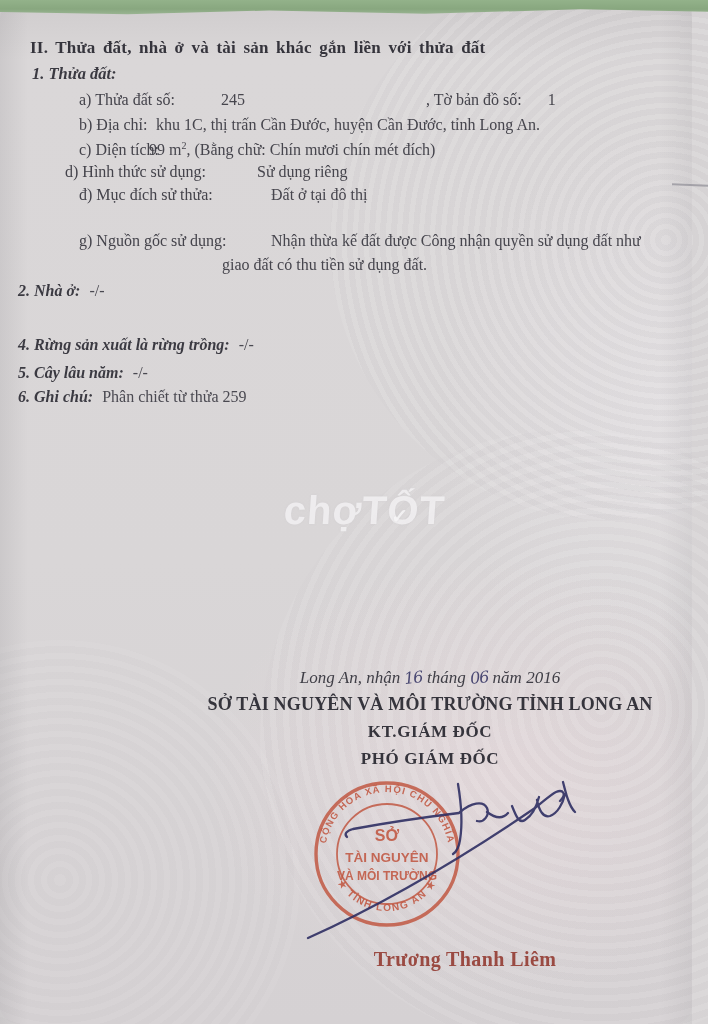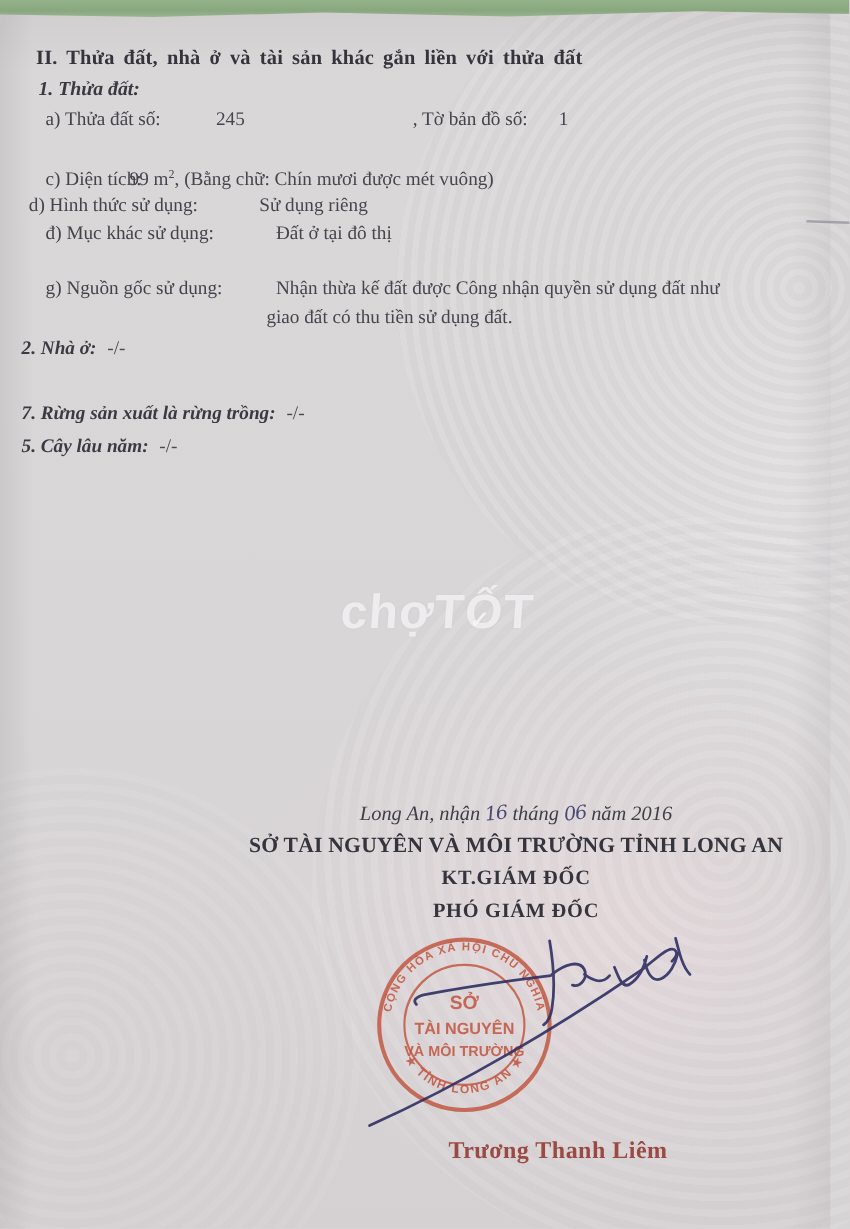--- a/index.html
+++ b/index.html
@@ -25,21 +25,21 @@
       opacity:.4;}
   .vignette{position:absolute;inset:0;pointer-events:none;
       background:linear-gradient(90deg, rgba(140,138,142,.18) 0, transparent 28px, transparent 660px, rgba(150,148,152,.14) 100%);}
   .green-edge{position:absolute;left:0;top:0;width:708px;height:15px;
       background:linear-gradient(180deg,#93b28a 0,#88a77f 60%,#9cb694 100%);
       clip-path:polygon(0 0,100% 0,100% 78%,82% 62%,60% 92%,38% 70%,18% 95%,0 80%);}
   .crease{position:absolute;left:672px;top:184px;width:36px;height:2px;background:#8e8d95;
       transform:rotate(2deg);opacity:.7;}
 
   .line{position:absolute;white-space:nowrap;font-size:16px;color:#46454d;}
-  .lbl{display:inline-block;color:#44434b;}
+  .lbl{display:inline-block;color:#44434b;margin-left:41px;}
   .val{display:inline-block;color:#46454d;}
   .w142{width:142px;}
   .w164{width:164px;}
   .w77{width:77px;}
   .w70{width:70px;}
   .w192{width:192px;}
   .ml26{margin-left:26px;}
   sup{font-size:10px;}
 
   .sec-title{position:absolute;left:30px;top:38px;font-size:17px;font-weight:bold;color:#35343c;
@@ -82,49 +82,55 @@
   <div class="green-edge"></div>
   <div class="crease"></div>
 
   <div class="sec-title">II. Thửa đất, nhà ở và tài sản khác gắn liền với thửa đất</div>
   <div class="sub-head">1. Thửa đất:</div>
 
   <div class="line" style="left:38px;top:91px">
     <span class="lbl w142">a) Thửa đất số:</span><span class="val w164">245</span><span class="lbl">, Tờ bản đồ số:</span><span class="val ml26">1</span>
   </div>
 
+  <div class="line" style="left:38px;top:116px">
+    <span class="lbl w77">b) Địa chỉ:</span><span class="val">khu 1C, thị trấn Cần Đước, huyện Cần Đước, tỉnh Long An.</span>
+  </div>
 
   <div class="line" style="left:38px;top:140px">
-    <span class="lbl w70">c) Diện tích:</span><span class="val"><span>99 m</span><sup>2</sup><span>, (Bằng chữ:  Chín mươi được mét vuông)</span></span>
+    <span class="lbl w70">c) Diện tích:</span><span class="val"><span>99 m</span><sup>2</sup><span>, (Bằng chữ:  Chín mươi chín mét đích)</span></span>
   </div>
 
   <div class="line" style="left:24px;top:163px">
     <span class="lbl w192">d) Hình thức sử dụng:</span><span class="val">Sử dụng riêng</span>
   </div>
 
   <div class="line" style="left:38px;top:186px">
-    <span class="lbl w192">đ) Mục khác sử dụng:</span><span class="val">Đất ở tại đô thị</span>
+    <span class="lbl w192">đ) Mục đích sử thửa:</span><span class="val">Đất ở tại đô thị</span>
   </div>
 
 
   <div class="line" style="left:222px;top:256px">
     <span class="val">giao đất có thu tiền sử dụng đất.</span>
   </div>
   <div class="line" style="left:38px;top:232px">
     <span class="lbl w192">g) Nguồn gốc sử dụng:</span><span class="val">Nhận thừa kế đất được Công nhận quyền sử dụng đất như</span>
   </div>
 
   <div class="line num-item" style="left:18px;top:282px">
     <span>2. Nhà ở:</span><span class="itm-val">-/-</span>
   </div>
   <div class="line num-item" style="left:18px;top:336px">
-    <span>7. Rừng sản xuất là rừng trồng:</span><span class="itm-val">-/-</span>
+    <span>4. Rừng sản xuất là rừng trồng:</span><span class="itm-val">-/-</span>
   </div>
   <div class="line num-item" style="left:18px;top:364px">
     <span>5. Cây lâu năm:</span><span class="itm-val">-/-</span>
+  </div>
+  <div class="line num-item" style="left:18px;top:388px">
+    <span>6. Ghi chú:</span><span class="itm-val">Phân chiết từ thửa 259</span>
   </div>
 
   <div class="watermark">
     <span class="wm1">chợ</span><span class="wm2"><span>T</span><span class="wm-o"><span>Ố</span><span class="wm-check">✓</span></span><span>T</span></span>
   </div>
 
   <div class="date-line">
     <span>Long An, nhận</span>
     <span class="hand">16</span>
     <span>tháng</span>

